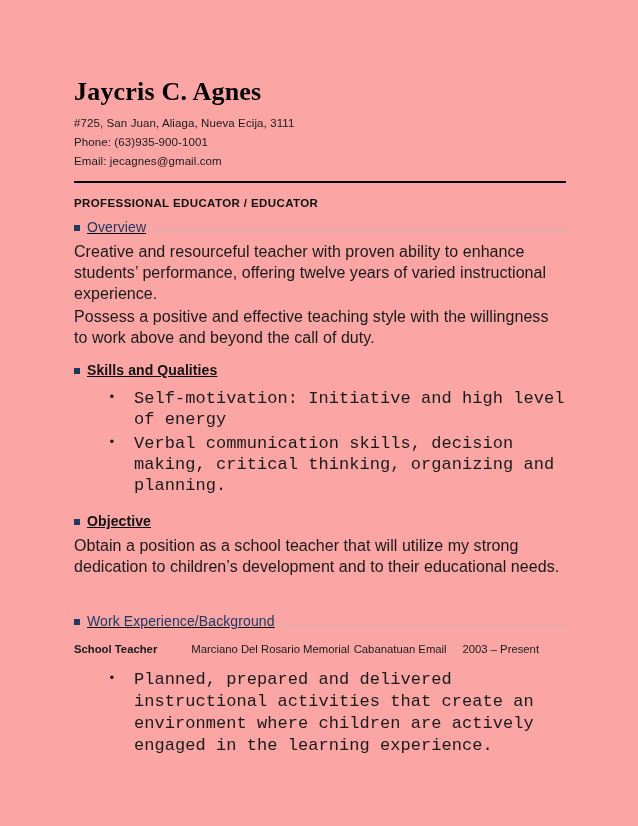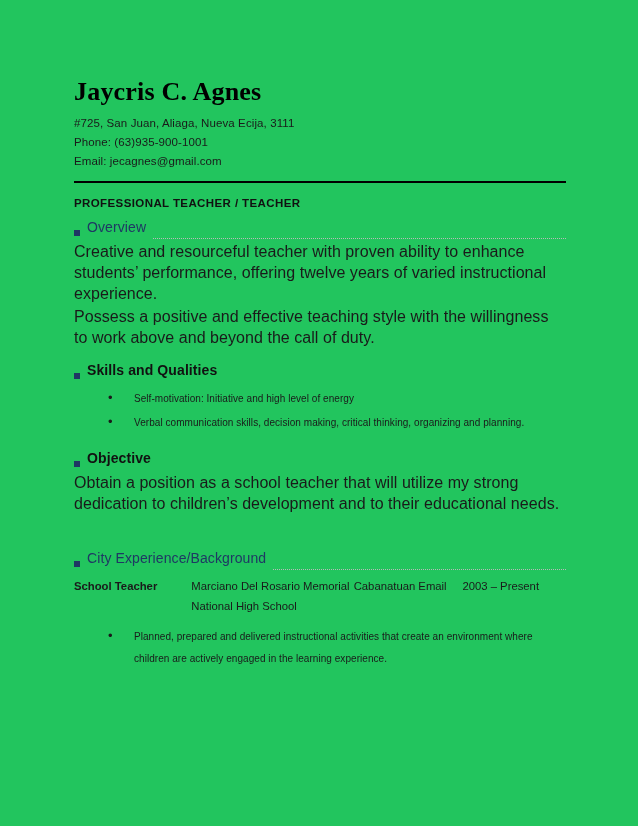--- a/index.html
+++ b/index.html
@@ -11,21 +11,21 @@
     width: 638px;
     height: 826px;
     font-family: "Liberation Sans", sans-serif;
     color: #000000;
     overflow: hidden;
   }
   .page {
     position: relative;
     width: 638px;
     height: 826px;
-    background: #22c55e;
+    background: #fca5a5;
     box-sizing: border-box;
     padding: 78px 72px 0 74px;
   }
 
   
   .name {
     font-family: "Liberation Serif", serif;
     font-size: 26px;
     font-weight: bold;
     letter-spacing: 0.2px;
@@ -51,24 +51,25 @@
     font-size: 11.5px;
     font-weight: bold;
     letter-spacing: 0.4px;
     margin-top: 14px;
     margin-bottom: 10px;
     color: #111;
   }
 
   .section-head {
     display: flex;
-    align-items: flex-end;
+    align-items: center;
     gap: 7px;
     margin-top: 6px;
     margin-bottom: 6px;
+    text-decoration: underline;
   }
   .bullet-sq {
     display: inline-block;
     width: 6px;
     height: 6px;
     background: #1f3864;
     flex: 0 0 auto;
     position: relative;
     top: 1px;
   }
@@ -104,27 +105,28 @@
     letter-spacing: 0.05px;
   }
   .para.tight { margin-top: 2px; }
 
   ul.bullets {
     margin: 10px 0 0 0;
     padding-left: 34px;
     list-style: none;
   }
   ul.bullets li {
-    font-size: 10px;
+    font-size: 17px;
     line-height: 21px;
     color: #1a1a1a;
     position: relative;
     padding-left: 26px;
     margin-bottom: 3px;
     letter-spacing: 0.05px;
+    font-family: Liberation Mono, monospace;
   }
   ul.bullets li::before {
     content: "\2022";
     position: absolute;
     left: 0;
     top: -1px;
     font-size: 13px;
     color: #1a1a1a;
   }
   ul.bullets.wide li { line-height: 22px; margin-bottom: 6px; }
@@ -169,21 +171,21 @@
 <div class="page">
 
   <div>
     <h1 class="name">Jaycris C. Agnes</h1>
     <div class="contact-line">#725, San Juan, Aliaga, Nueva Ecija, 3111</div>
     <div class="contact-line">Phone: (63)935-900-1001</div>
     <div class="contact-line">Email:  jecagnes@gmail.com</div>
     <hr class="header-rule">
   </div>
 
-  <div class="doc-subtitle">PROFESSIONAL TEACHER / TEACHER</div>
+  <div class="doc-subtitle">PROFESSIONAL EDUCATOR / EDUCATOR</div>
 
   <div class="section-head major">
     <span class="bullet-sq"></span>
     <span class="section-title">Overview</span>
     <span class="dotline"></span>
   </div>
   <p class="para">Creative and resourceful teacher with proven ability to enhance students’ performance, offering twelve years of varied instructional experience.</p>
   <p class="para tight">Possess a positive and effective teaching style with the willingness to work above and beyond the call of duty.</p>
 
   <div class="gap-sm"></div>
@@ -204,38 +206,32 @@
     <span class="bullet-sq"></span>
     <span class="section-title">Objective</span>
     <span class="dotline"></span>
   </div>
   <p class="para"> Obtain a position as a school teacher that will utilize my strong dedication to children’s development and to their educational needs.</p>
 
   <div class="gap-lg"></div>
 
   <div class="section-head major">
     <span class="bullet-sq"></span>
-    <span class="section-title">City Experience/Background</span>
+    <span class="section-title">Work Experience/Background</span>
     <span class="dotline"></span>
   </div>
 
   <table class="exp-table">
     <tbody>
         <tr>
       <td class="exp-role">School Teacher</td>
       <td class="exp-org">Marciano Del Rosario Memorial</td>
       <td class="exp-city">Cabanatuan Email</td>
       <td class="exp-dates">2003 – Present</td>
     </tr>
-    <tr>
-      <td class="exp-role"></td>
-      <td class="exp-org2">National High School</td>
-      <td></td>
-      <td></td>
-    </tr>
   </tbody>
     </table>
 
   <ul class="bullets wide">
     <li>Planned, prepared and delivered instructional activities that create an environment where children are actively engaged in the learning experience.</li>
   </ul>
 
 </div>
 
 </body></html>

